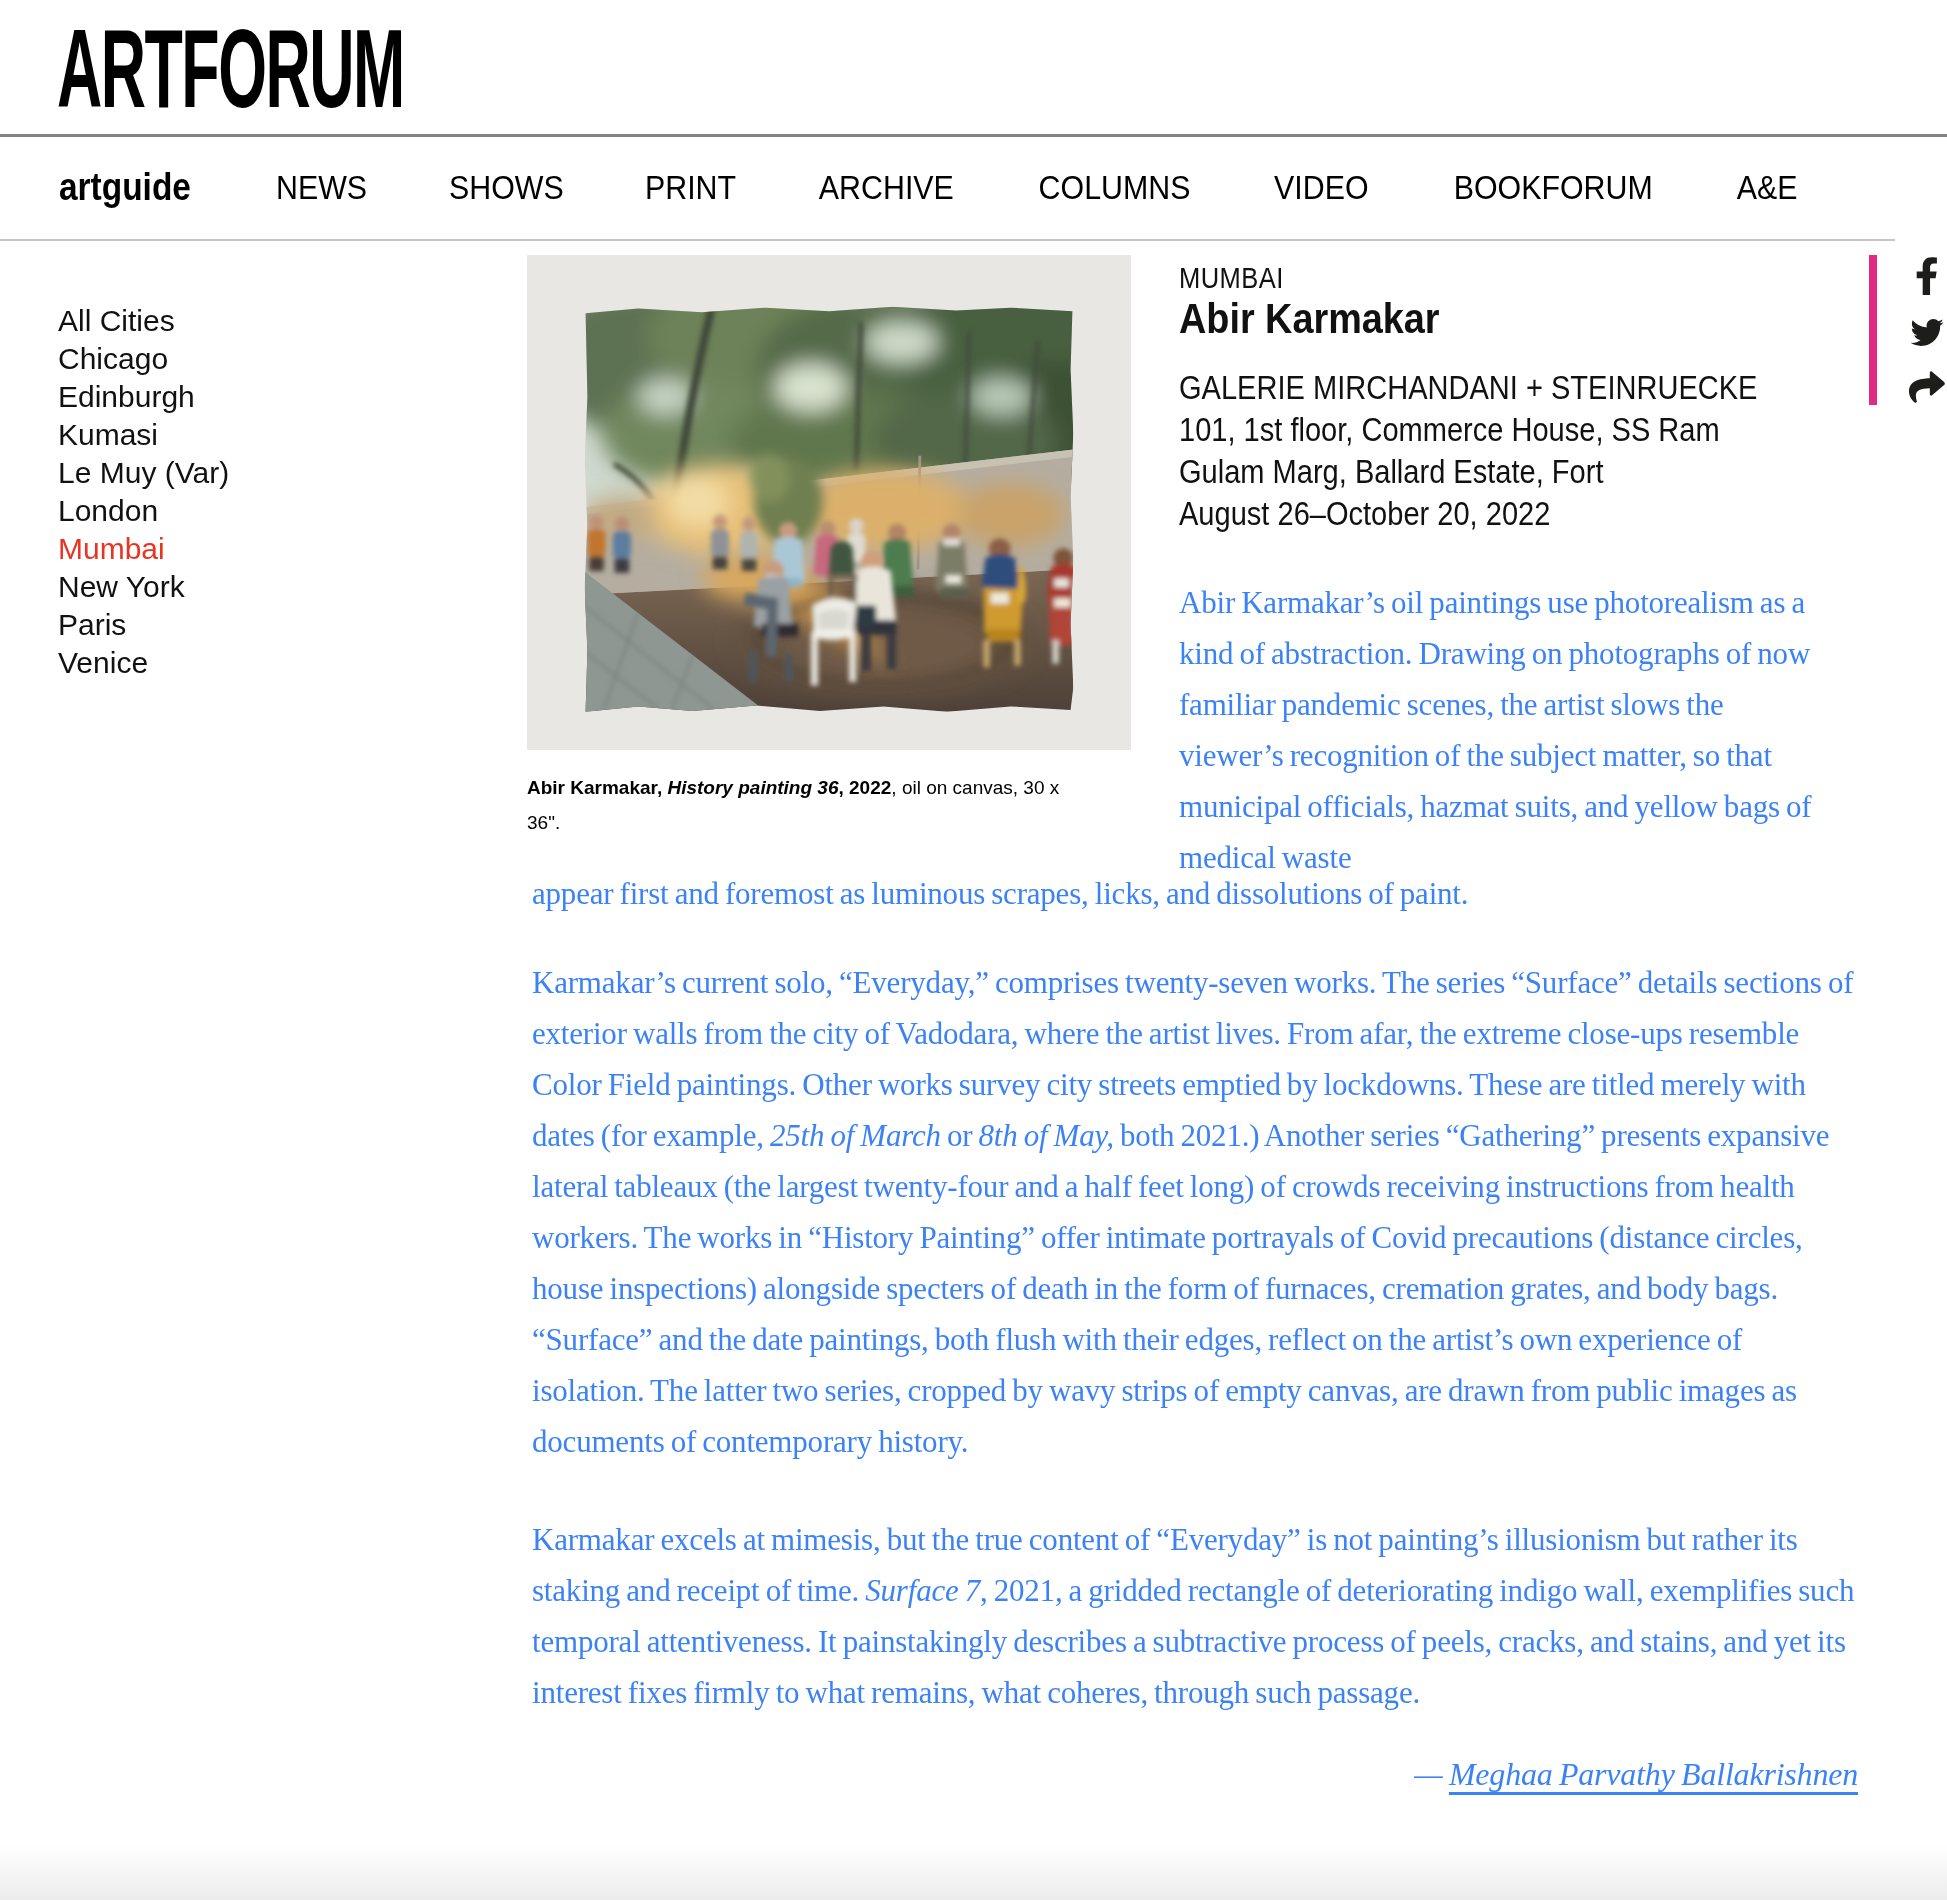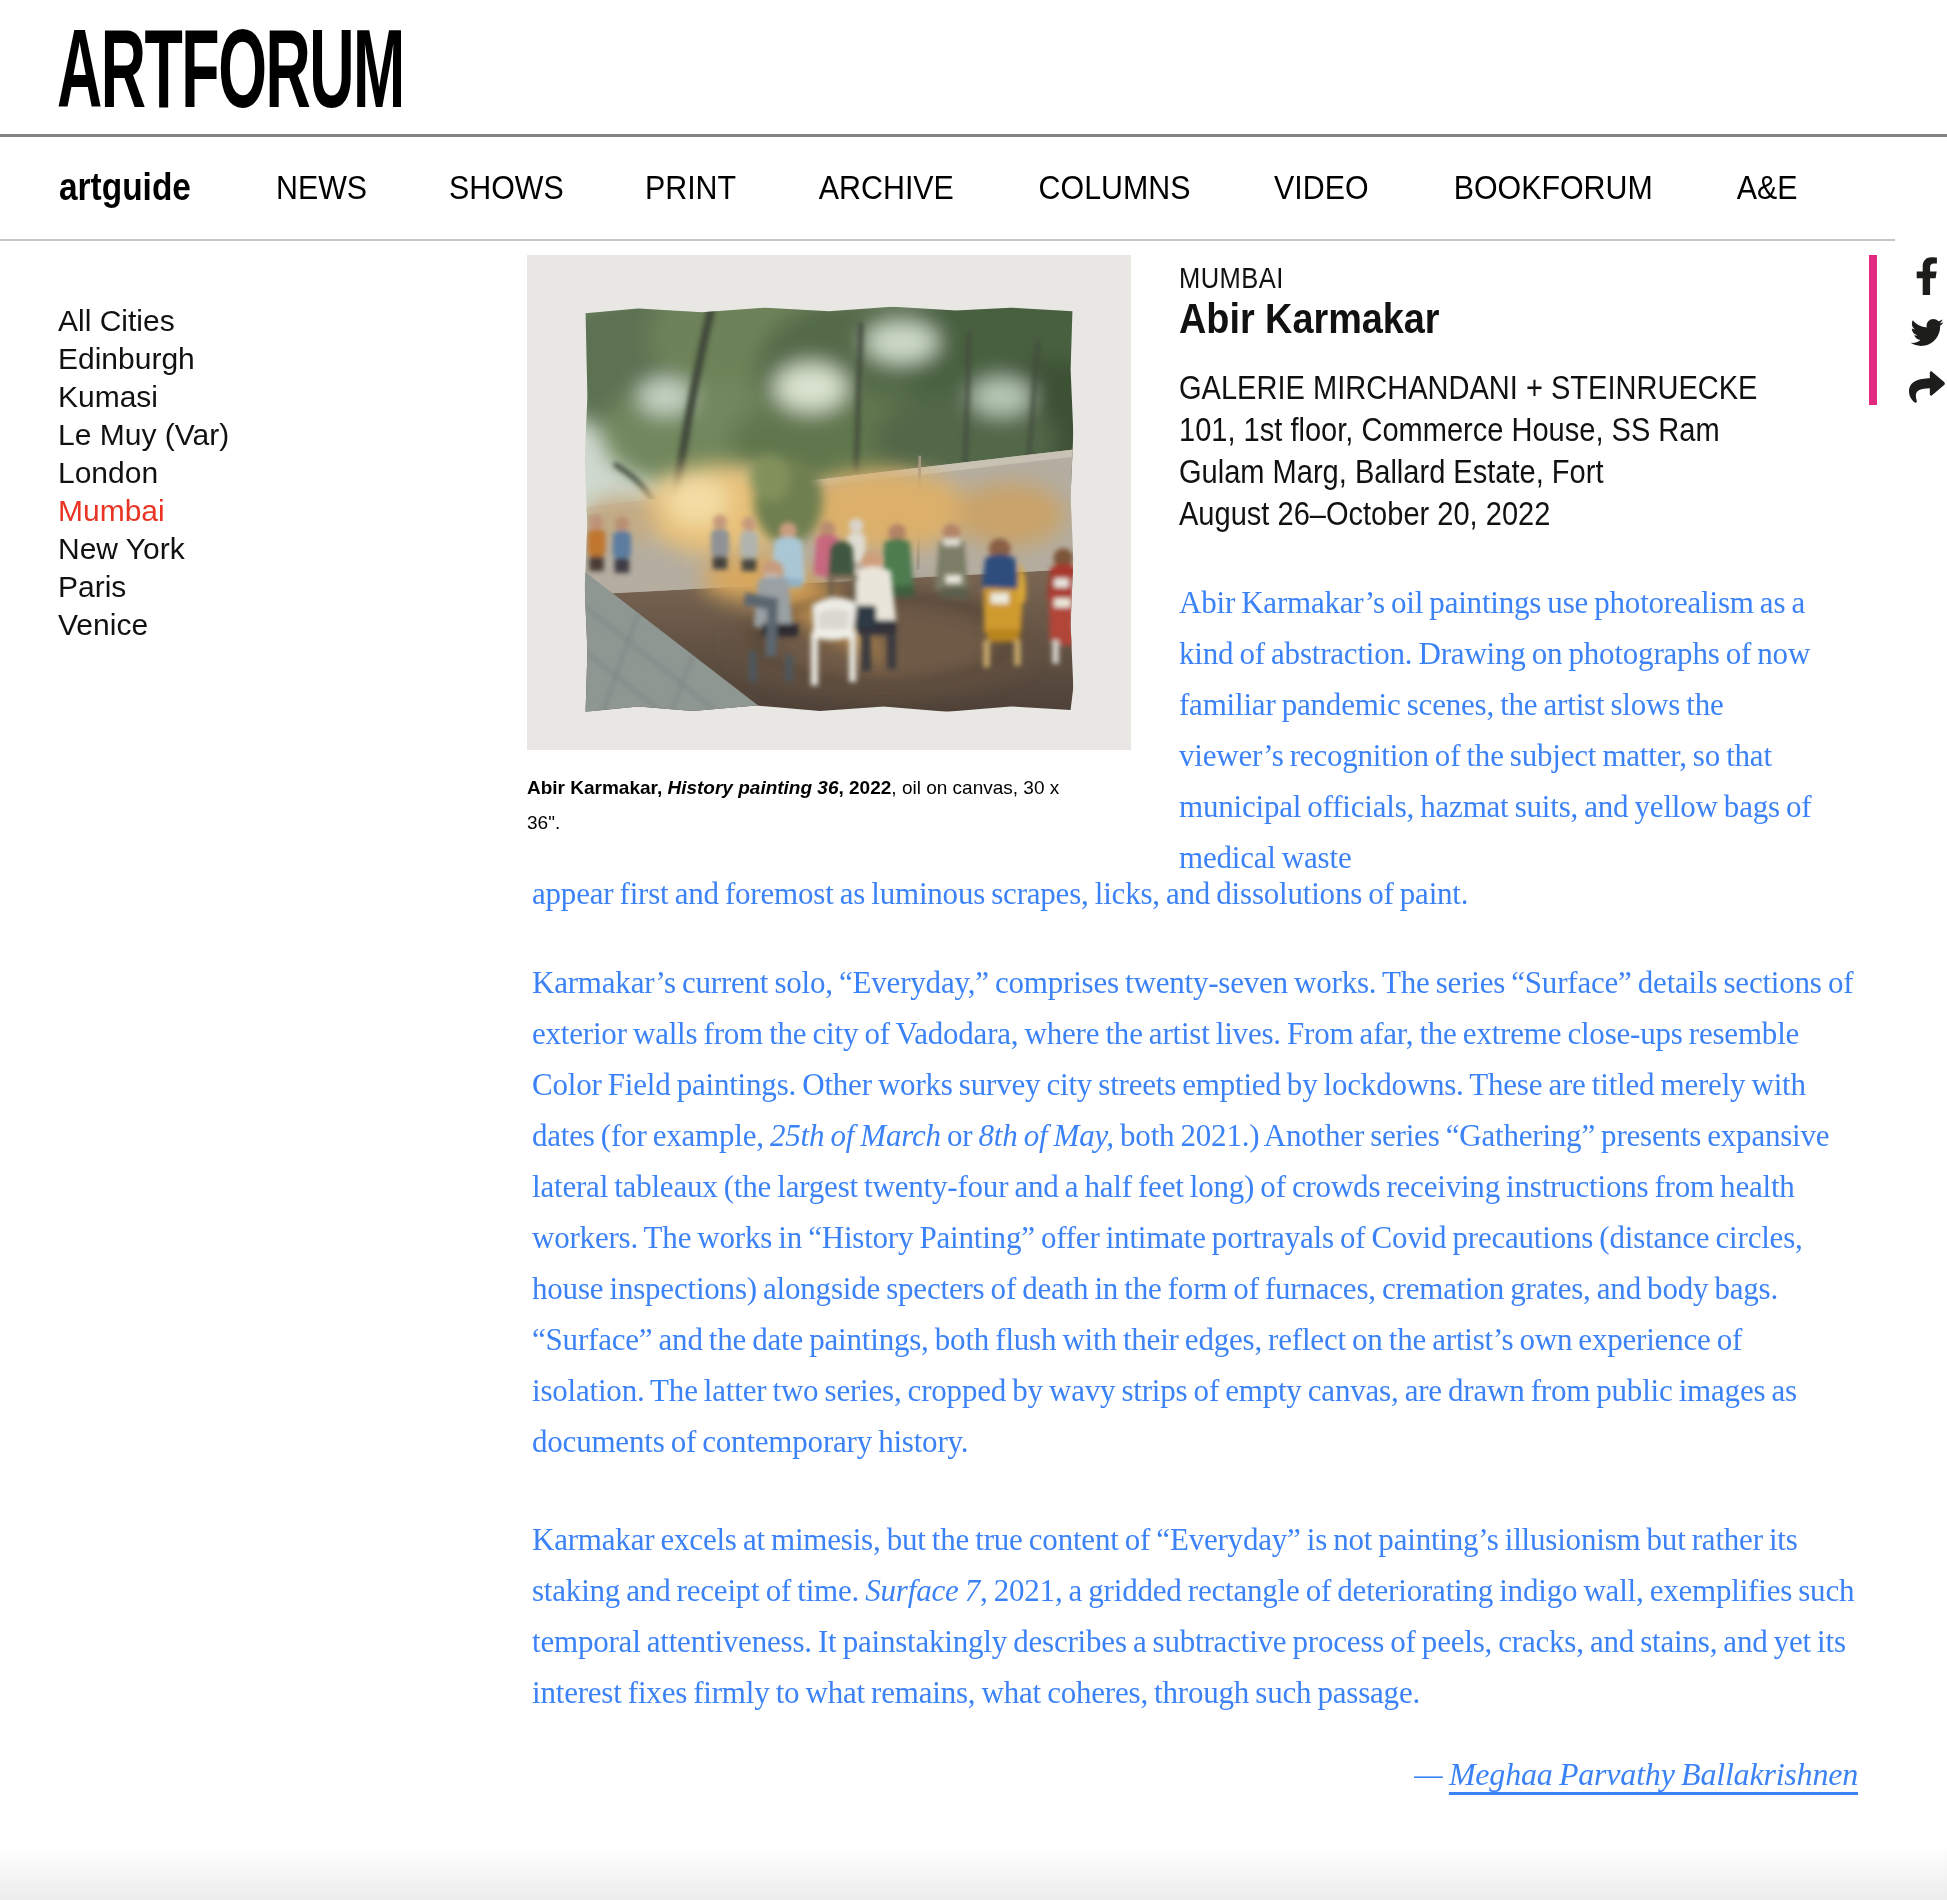--- a/index.html
+++ b/index.html
@@ -71,20 +71,21 @@
   <span class="nav-item">PRINT</span>
   <span class="nav-item">ARCHIVE</span>
   <span class="nav-item">COLUMNS</span>
   <span class="nav-item">VIDEO</span>
   <span class="nav-item">BOOKFORUM</span>
   <span class="nav-item">A&amp;E</span>
 </nav>
 
 <div class="sidebar">
   <div class="city">All Cities</div>
+  <div class="city">Chicago</div>
   <div class="city">Edinburgh</div>
   <div class="city">Kumasi</div>
   <div class="city">Le Muy (Var)</div>
   <div class="city">London</div>
   <div class="city" style="color: rgb(233, 52, 35);">Mumbai</div>
   <div class="city">New York</div>
   <div class="city">Paris</div>
   <div class="city">Venice</div>
 </div>
 

